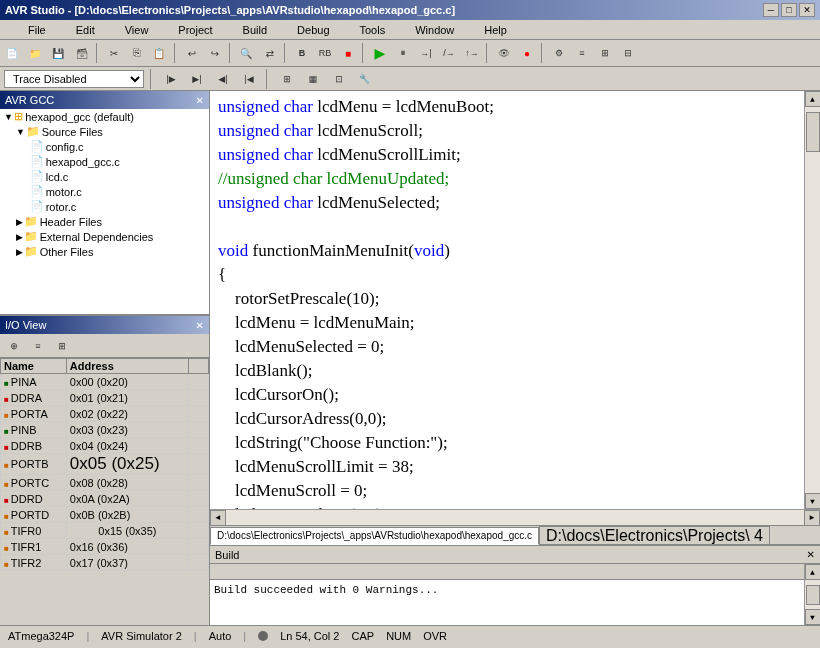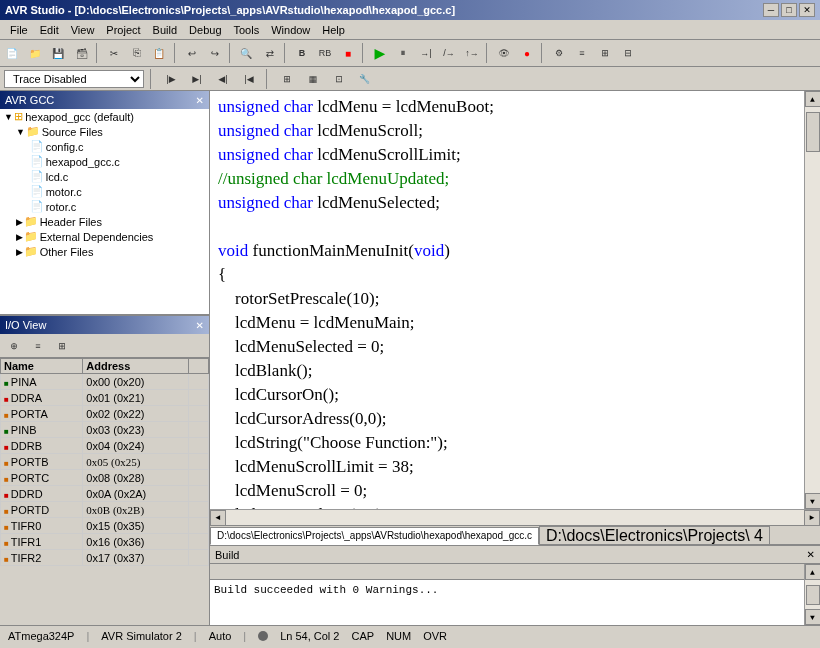--- a/index.html
+++ b/index.html
@@ -28,21 +28,21 @@
     .menu-bar {
       background: #d4d0c8;
       display: flex;
       align-items: center;
       padding: 2px 4px;
       font-family: Arial, sans-serif;
       font-size: 11px;
       border-bottom: 1px solid #888;
       height: 20px;
     }
-    .menu-item { padding: 1px 6px; cursor: pointer; }
+    .menu-item { padding: 1px 6px; cursor: pointer; margin-left: 18px; }
     
     
     .toolbar-area {
       background: #d4d0c8;
       border-bottom: 1px solid #888;
       display: flex;
       flex-direction: column;
     }
     .toolbar-row {
       display: flex;
@@ -485,49 +485,49 @@
       <td style="font-family:Arial,sans-serif;font-size:11px;">
         <span style="color:#cc0000;font-size:8px;margin-right:2px;">■</span>DDRB
       </td>
       <td style="font-family:Arial,sans-serif;font-size:11px;">0x04 (0x24)</td>
       <td></td>
     </tr>
               <tr>
       <td style="font-family:Arial,sans-serif;font-size:11px;">
         <span style="color:#cc6600;font-size:8px;margin-right:2px;">■</span>PORTB
       </td>
-      <td style="font-family:Liberation Serif, serif;font-size:11px;">0x05 (0x25)</td>
+      <td style="font-family:Liberation Sans, sans-serif;font-size:17px;">0x05 (0x25)</td>
       <td></td>
     </tr>
               <tr>
       <td style="font-family:Arial,sans-serif;font-size:11px;">
         <span style="color:#cc6600;font-size:8px;margin-right:2px;">■</span>PORTC
       </td>
       <td style="font-family:Arial,sans-serif;font-size:11px;">0x08 (0x28)</td>
       <td></td>
     </tr>
               <tr>
       <td style="font-family:Arial,sans-serif;font-size:11px;">
         <span style="color:#cc0000;font-size:8px;margin-right:2px;">■</span>DDRD
       </td>
       <td style="font-family:Arial,sans-serif;font-size:11px;">0x0A (0x2A)</td>
       <td></td>
     </tr>
               <tr>
       <td style="font-family:Arial,sans-serif;font-size:11px;">
         <span style="color:#cc6600;font-size:8px;margin-right:2px;">■</span>PORTD
       </td>
-      <td style="font-family:Liberation Serif, serif;font-size:11px;margin-left:12px;">0x0B (0x2B)</td>
+      <td style="font-family:Liberation Sans, sans-serif;font-size:11px;margin-left:12px;">0x0B (0x2B)</td>
       <td></td>
     </tr>
               <tr>
       <td style="font-family:Arial,sans-serif;font-size:11px;">
         <span style="color:#cc6600;font-size:8px;margin-right:2px;">■</span>TIFR0
       </td>
-      <td style="font-family:Arial,sans-serif;font-size:11px;">0x15 (0x35)</td>
+      <td style="font-family:Arial,sans-serif;font-size:11px;text-align:center;">0x15 (0x35)</td>
       <td></td>
     </tr>
               <tr>
       <td style="font-family:Arial,sans-serif;font-size:11px;">
         <span style="color:#cc6600;font-size:8px;margin-right:2px;">■</span>TIFR1
       </td>
       <td style="font-family:Arial,sans-serif;font-size:11px;">0x16 (0x36)</td>
       <td></td>
     </tr>
               <tr>

